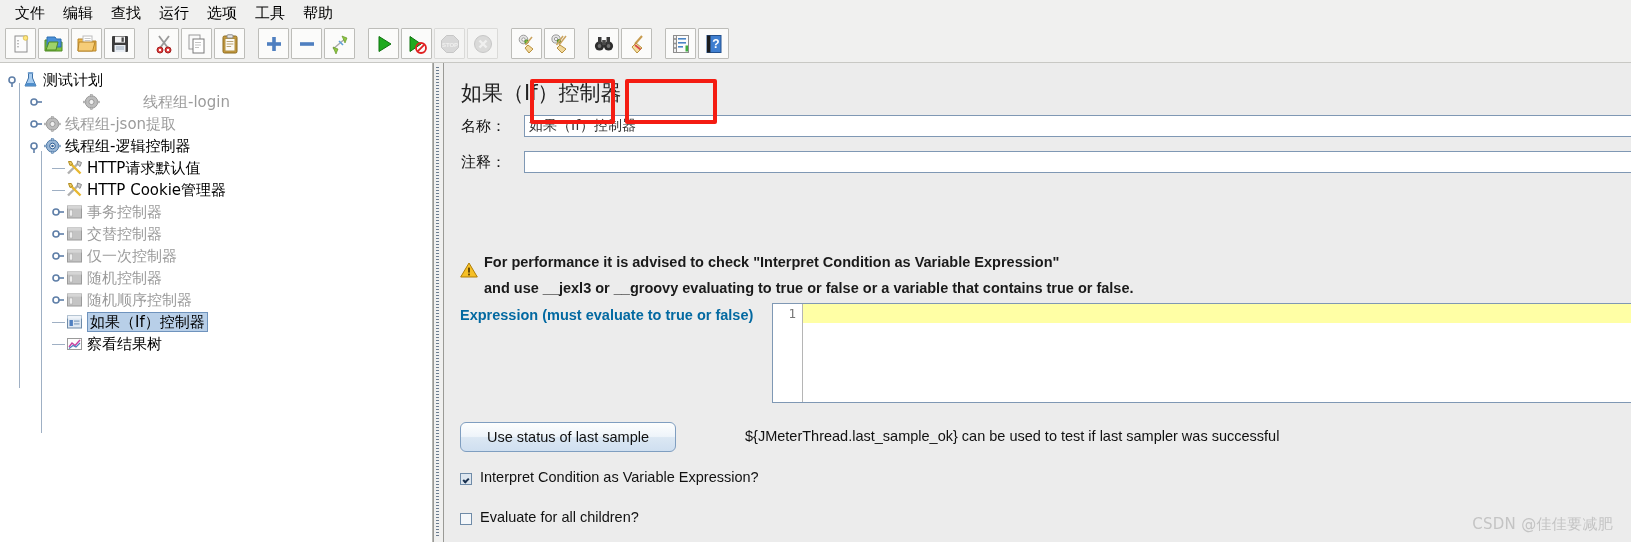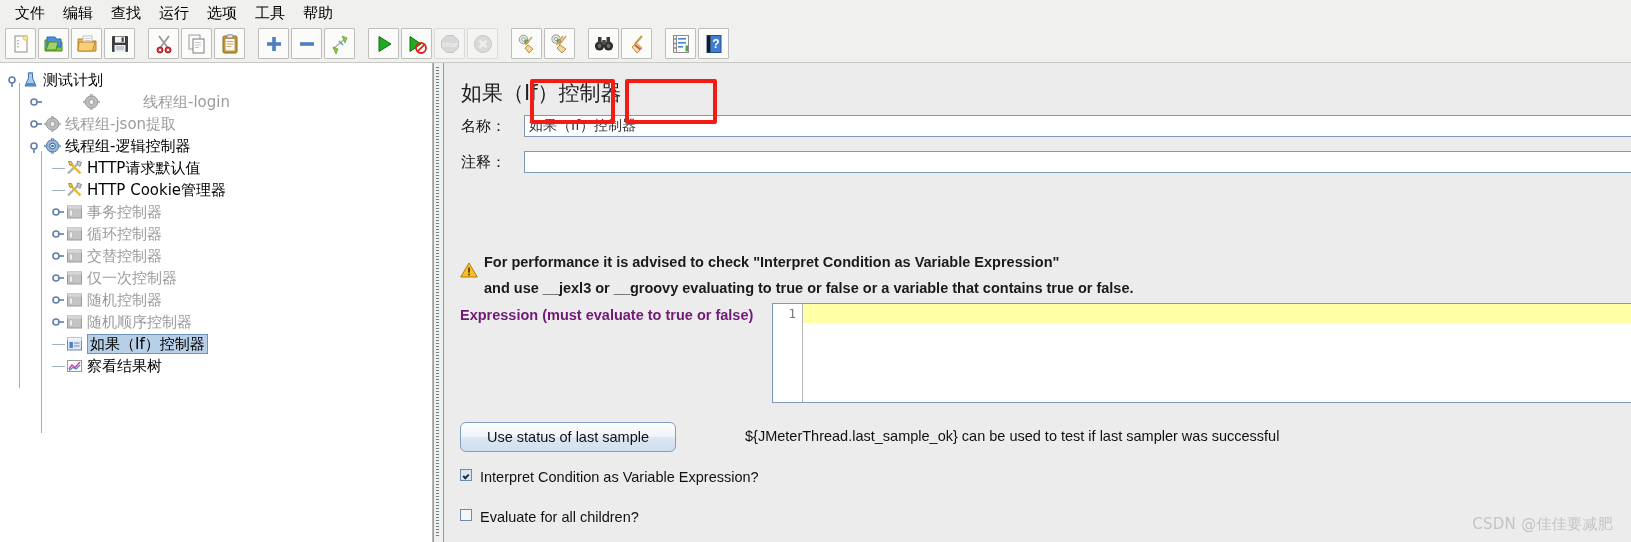--- a/index.html
+++ b/index.html
@@ -101,21 +101,21 @@
     line-height:26px;white-space:nowrap;
     font-family:"Liberation Sans","DejaVu Sans",sans-serif;
   }
   .redbox{
     position:absolute;border:4px solid #f41c12;border-radius:2px;
     pointer-events:none;
   }
 
   .expr-label{
     position:absolute;left:16px;top:244px;font-weight:bold;font-size:14.5px;
-    color:#701a75;white-space:nowrap;
+    color:#0369a1;white-space:nowrap;
     font-family:"Liberation Sans","DejaVu Sans",sans-serif;
   }
   .editor{
     position:absolute;left:328px;top:240px;right:-2px;height:98px;
     border:1px solid #7f98b4;background:#fff;display:flex;overflow:hidden;
   }
   .gutter{
     width:30px;background:#fff;border-right:1px solid #b5b5b5;
     font-size:12.5px;color:#777;text-align:right;padding:2px 6px 0 0;
     font-family:"DejaVu Sans Mono","Liberation Mono",monospace;
@@ -130,21 +130,21 @@
     background:linear-gradient(to bottom,#fdfefe 0%,#eef4fa 48%,#dbe7f3 52%,#cfdff0 100%);
     display:flex;align-items:center;justify-content:center;
     font-size:14.5px;color:#111;cursor:default;
     font-family:"Liberation Sans","DejaVu Sans",sans-serif;
   }
   .hint{
     position:absolute;left:301px;top:365px;font-size:14.5px;color:#111;
     white-space:nowrap;font-family:"Liberation Sans","DejaVu Sans",sans-serif;
   }
 
-  .cbrow{position:absolute;left:16px;display:flex;align-items:flex-start;}
+  .cbrow{position:absolute;left:16px;display:flex;align-items:flex-end;}
   .cbox{
     width:12px;height:12px;border:1px solid #6f8ba8;background:#dde6ef;
     margin-right:8px;flex:none;position:relative;box-sizing:border-box;
   }
   .cbox.checked::after{
     content:"";position:absolute;left:2px;top:4px;width:4px;height:2px;
     border-left:2px solid #19304e;border-bottom:2px solid #19304e;
     transform:rotate(-45deg);
   }
   .cbox.empty{background:#f4f7fa;}
@@ -493,34 +493,20 @@
                 <circle cx="4" cy="7" r="3" fill="none" stroke="#5f7fa8" stroke-width="1.6"></circle>
                 <line x1="7" y1="7" x2="12" y2="7" stroke="#5f7fa8" stroke-width="1.6"></line>
               </svg>
             </span>
             <span class="ticon"><svg width="19" height="18" viewBox="0 0 19 18">
                 <rect x="2.5" y="3" width="14" height="12" fill="#c4c4c4" stroke="#9a9a9a"></rect>
                 <rect x="2.5" y="3" width="14" height="2.6" fill="#d6d6d6"></rect>
                 <rect x="4.5" y="7" width="3.2" height="6" fill="#eeeeee" stroke="#aaa" stroke-width=".6"></rect>
               </svg></span>
             <span class="tlabel dim">事务控制器</span>
-          </div>
-          <div class="trow" style="padding-left: 48px;">
-            <span class="handle">
-              <svg width="13" height="14" viewBox="0 0 13 14">
-                <circle cx="4" cy="7" r="3" fill="none" stroke="#5f7fa8" stroke-width="1.6"></circle>
-                <line x1="7" y1="7" x2="12" y2="7" stroke="#5f7fa8" stroke-width="1.6"></line>
-              </svg>
-            </span>
-            <span class="ticon"><svg width="19" height="18" viewBox="0 0 19 18">
-                <rect x="2.5" y="3" width="14" height="12" fill="#c4c4c4" stroke="#9a9a9a"></rect>
-                <rect x="2.5" y="3" width="14" height="2.6" fill="#d6d6d6"></rect>
-                <rect x="4.5" y="7" width="3.2" height="6" fill="#eeeeee" stroke="#aaa" stroke-width=".6"></rect>
-              </svg></span>
-            <span class="tlabel dim">循环控制器</span>
           </div>
           <div class="trow" style="padding-left: 48px;">
             <span class="handle">
               <svg width="13" height="14" viewBox="0 0 13 14">
                 <circle cx="4" cy="7" r="3" fill="none" stroke="#5f7fa8" stroke-width="1.6"></circle>
                 <line x1="7" y1="7" x2="12" y2="7" stroke="#5f7fa8" stroke-width="1.6"></line>
               </svg>
             </span>
             <span class="ticon"><svg width="19" height="18" viewBox="0 0 19 18">
                 <rect x="2.5" y="3" width="14" height="12" fill="#c4c4c4" stroke="#9a9a9a"></rect>

